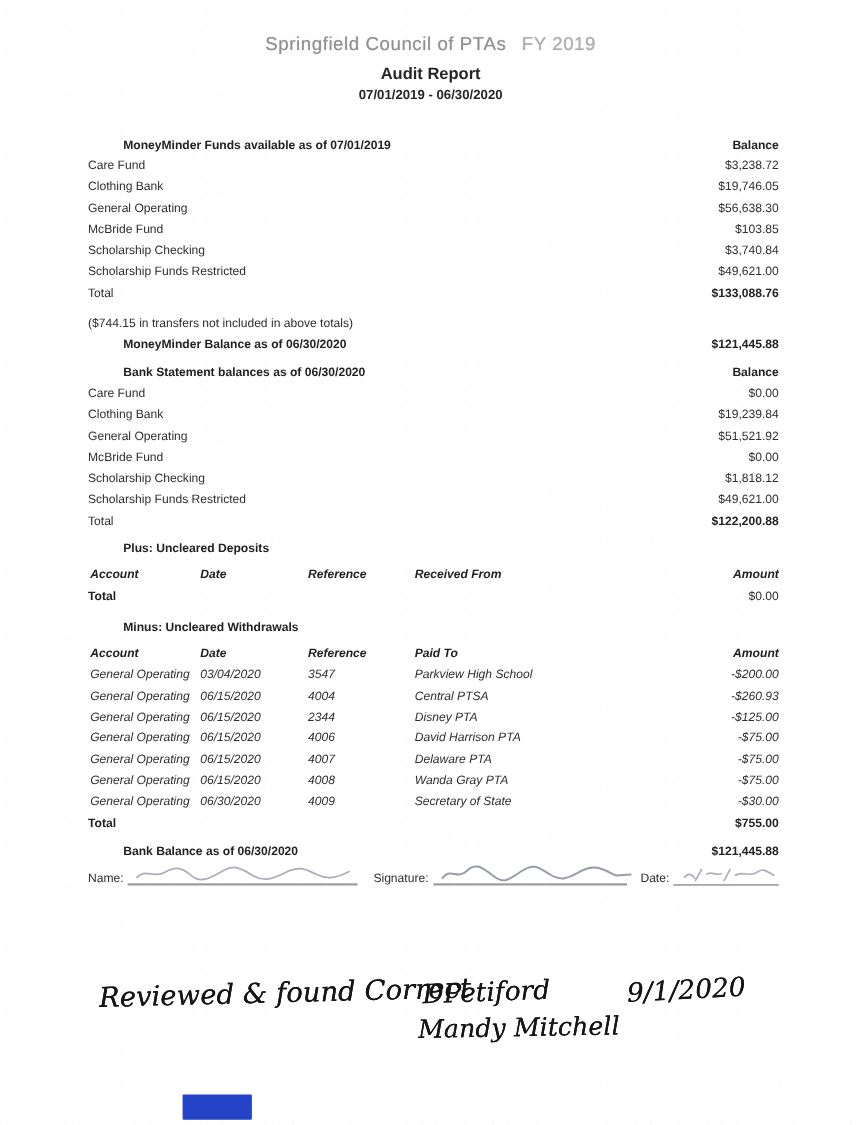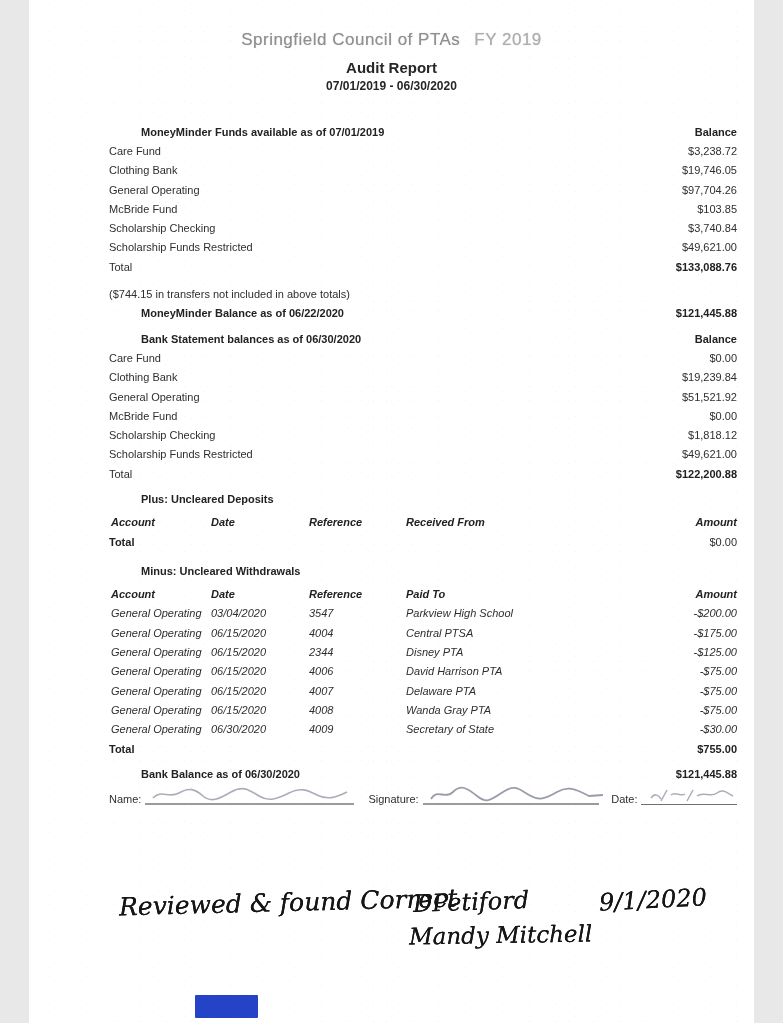--- a/index.html
+++ b/index.html
@@ -1,18 +1,18 @@
 <!DOCTYPE html>
 <html><head>
 <meta charset="utf-8">
 <style>
   * { margin:0; padding:0; box-sizing:border-box; }
   html,body { background:#e8e8e8; }
   .page {
-    position:relative; width:725px; height:1023px; margin:0 auto;
+    position:relative; width:783px; height:1023px; margin:0 auto;
     background:#ffffff;
     background-image:
       radial-gradient(rgba(60,60,60,0.055) 0.6px, transparent 0.9px),
       radial-gradient(rgba(60,60,60,0.04) 0.6px, transparent 0.9px);
     background-size: 13px 9px, 23px 15px;
     background-position: 0 0, 6px 4px;
     font-family:"Liberation Sans", sans-serif;
     color:#2e2e2e;
     overflow:hidden;
   }
@@ -75,21 +75,21 @@
     <div class="row">
         <span class="lbl">Care Fund</span>
         <span class="amt">$3,238.72</span>
       </div>
     <div class="row">
         <span class="lbl">Clothing Bank</span>
         <span class="amt">$19,746.05</span>
       </div>
     <div class="row">
         <span class="lbl">General Operating</span>
-        <span class="amt">$97,704.26</span>
+        <span class="amt">$56,638.30</span>
       </div>
     <div class="row">
         <span class="lbl">McBride Fund</span>
         <span class="amt">$103.85</span>
       </div>
     <div class="row">
         <span class="lbl">Scholarship Checking</span>
         <span class="amt">$3,740.84</span>
       </div>
     <div class="row">
@@ -100,21 +100,21 @@
       <span class="lbl">Total</span>
       <span class="amt bold">$133,088.76</span>
     </div>
 
     <div class="gap8"></div>
 
     <div class="row">
       <span class="lbl">($744.15 in transfers not included in above totals)</span>
     </div>
     <div class="row">
-      <span class="lbl sec-head">MoneyMinder Balance as of 06/22/2020</span>
+      <span class="lbl sec-head">MoneyMinder Balance as of 06/30/2020</span>
       <span class="amt bold">$121,445.88</span>
     </div>
 
     <div class="gap6"></div>
 
     <div class="row">
       <span class="lbl sec-head">Bank Statement balances as of 06/30/2020</span>
       <span class="amt sec-head">Balance</span>
     </div>
     <div class="row">
@@ -182,21 +182,21 @@
       <span class="c">03/04/2020</span>
       <span class="c">3547</span>
       <span class="c">Parkview High School</span>
       <span class="c r">-$200.00</span>
     </div>
     <div class="grid5 row">
       <span class="c">General Operating</span>
       <span class="c">06/15/2020</span>
       <span class="c">4004</span>
       <span class="c">Central PTSA</span>
-      <span class="c r">-$175.00</span>
+      <span class="c r">-$260.93</span>
     </div>
     <div class="grid5 row">
       <span class="c">General Operating</span>
       <span class="c">06/15/2020</span>
       <span class="c">2344</span>
       <span class="c">Disney PTA</span>
       <span class="c r">-$125.00</span>
     </div>
     <div class="grid5 row">
       <span class="c">General Operating</span>

